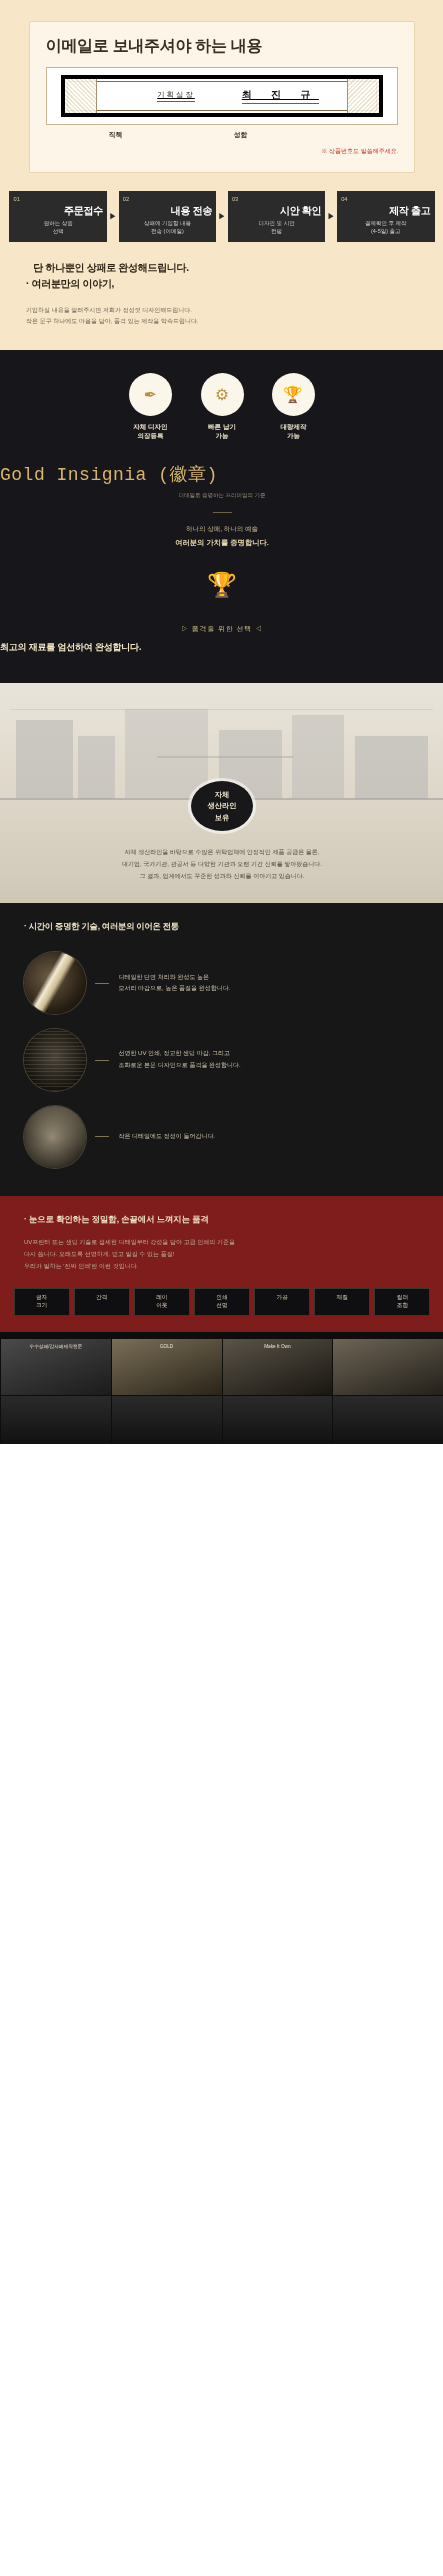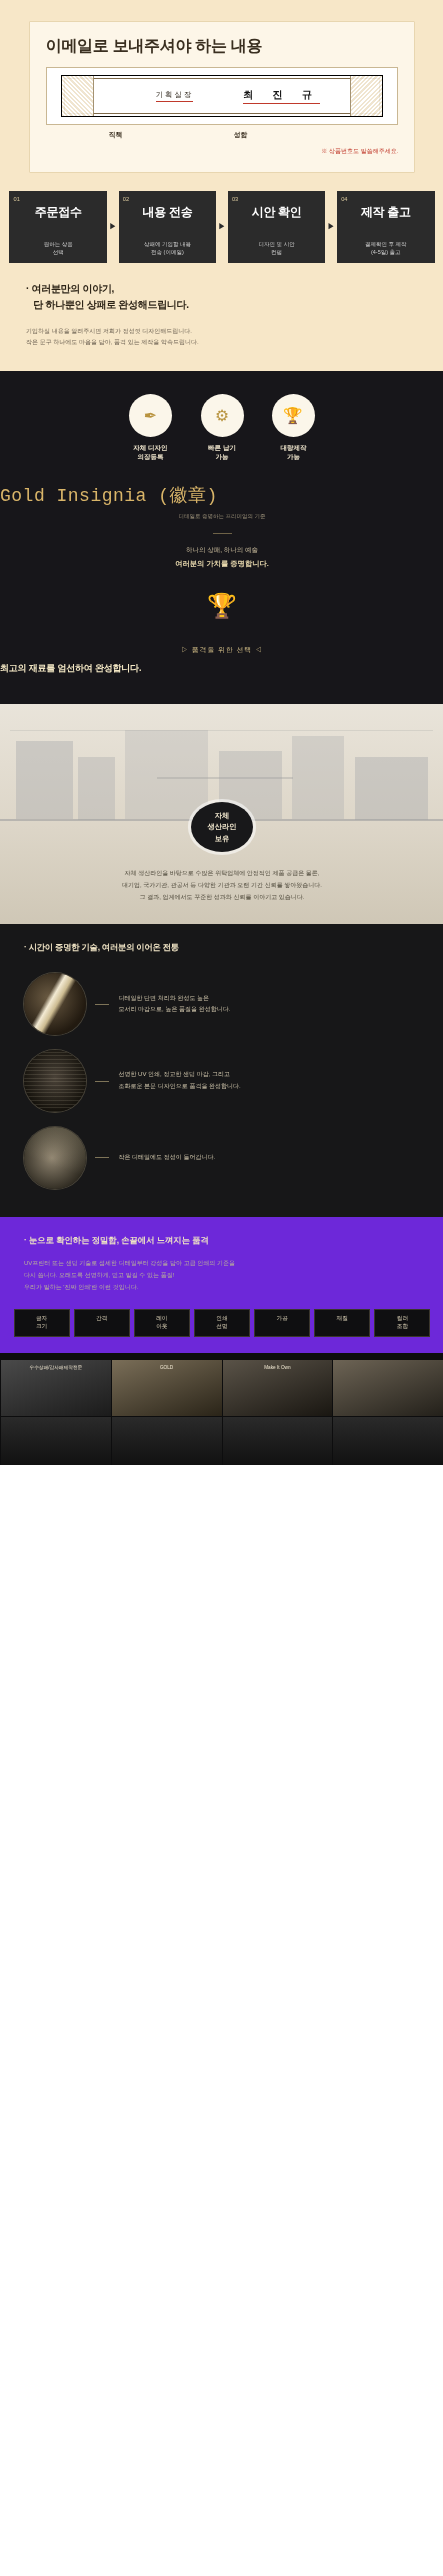--- a/index.html
+++ b/index.html
@@ -34,24 +34,25 @@
     border: 0.5px solid #c9b793;
     height: 58px;
     position: relative;
     display: flex;
     align-items: center;
     justify-content: center;
   }
   .stamp-inner {
     width: 92%;
     height: 42px;
-    border: 1px solid #000000;
+    border: 4px solid #000000;
     position: relative;
     display: flex;
     align-items: center;
+    text-decoration: underline;
   }
   .stamp-orn {
     position: absolute;
     top: 2.1px; left: 2.1px; right: 2.1px; bottom: 2.1px;
     border: 0.5px solid #7e6a4a;
   }
   .stamp-left-orn {
     width: 32px; height: 100%;
     background:
       repeating-linear-gradient(45deg, #efe3cc 0 1.6px, #ffffff 1.6px 3.1px);
@@ -114,21 +115,21 @@
     background: #2b2b2b;
     color: #fff;
     padding: 5.2px 4.2px 6.3px 4.2px;
     position: relative;
     text-align: center;
   }
   .step .num {
     font-size: 5.7px; color: #d8c79c; text-align: left; margin-bottom: 2.1px;
   }
   .step .t {
-    font-size: 12px; font-weight: bold; margin-bottom: 20px; letter-spacing: -0.3px;
+    font-size: 10px; font-weight: bold; margin-bottom: 2px; letter-spacing: -0.3px; text-align: right;
   }
   .step .d {
     font-size: 5.5px; color: #cfcfcf; line-height: 1.45;
   }
   .step-arrow {
     width: 11.5px;
     display: flex; align-items: center; justify-content: center;
     color: #2b2b2b; font-size: 7.8px; background: transparent;
   }
 
@@ -252,21 +253,21 @@
   .tc2 { background: radial-gradient(circle at 50% 45%, #4a4238, #15120c 72%); }
   .tc3 { background: radial-gradient(circle at 45% 50%, #8f8470, #2a261d 75%); }
   .tc-overlay { position: absolute; inset: 0; }
   .tech-txt { font-size: 6px; color: #cfc5ab; line-height: 1.95; }
   .tech-dash {
     width: 13.6px; height: 0.5px; background: #7e7458; flex: 0 0 13.6px;
   }
 
   
   .sec-qual {
-    background: #6d28d9; color: #e6dcc4; padding: 18px 0 15.7px 0;
+    background: #7f1d1d; color: #e6dcc4; padding: 18px 0 15.7px 0;
     position: relative;
   }
   .qual-head { padding: 0 24px; font-size: 8.3px; font-weight: bold; color: #efe3c4; }
   .qual-body { padding: 11.5px 24px 0 24px; font-size: 6px; color: #b9b099; line-height: 2; }
   .pills {
     display: flex; justify-content: space-between; gap: 4.2px;
     padding: 15.7px 13.6px 0 13.6px;
   }
   .pill {
     flex: 1; text-align: center; background: #0f0f11;
@@ -343,22 +344,22 @@
       <div class="step-arrow">▶</div>
       <div class="step">
         <div class="num">04</div>
         <div class="t">제작 출고</div>
         <div class="d" style="white-space:pre-line">결제확인 후 제작
 (4-5일) 출고</div>
       </div>
     </div>
 
     <div class="head-block">
+      <div class="head-line" style="padding-left:7.3px">단 하나뿐인 상패로 완성해드립니다.</div>
       <div class="head-line">· 여러분만의 이야기,</div>
-      <div class="head-line" style="padding-left:7.3px">단 하나뿐인 상패로 완성해드립니다.</div>
     </div>
     <div class="sub-block">
       <div class="sub-line">기입하실 내용을 알려주시면 저희가 정성껏 디자인해드립니다.</div>
       <div class="sub-line">작은 문구 하나에도 마음을 담아, 품격 있는 제작을 약속드립니다.</div>
     </div>
   </section>
 
   <section class="sec-dark">
     <div class="badges">
       <div class="badge">

